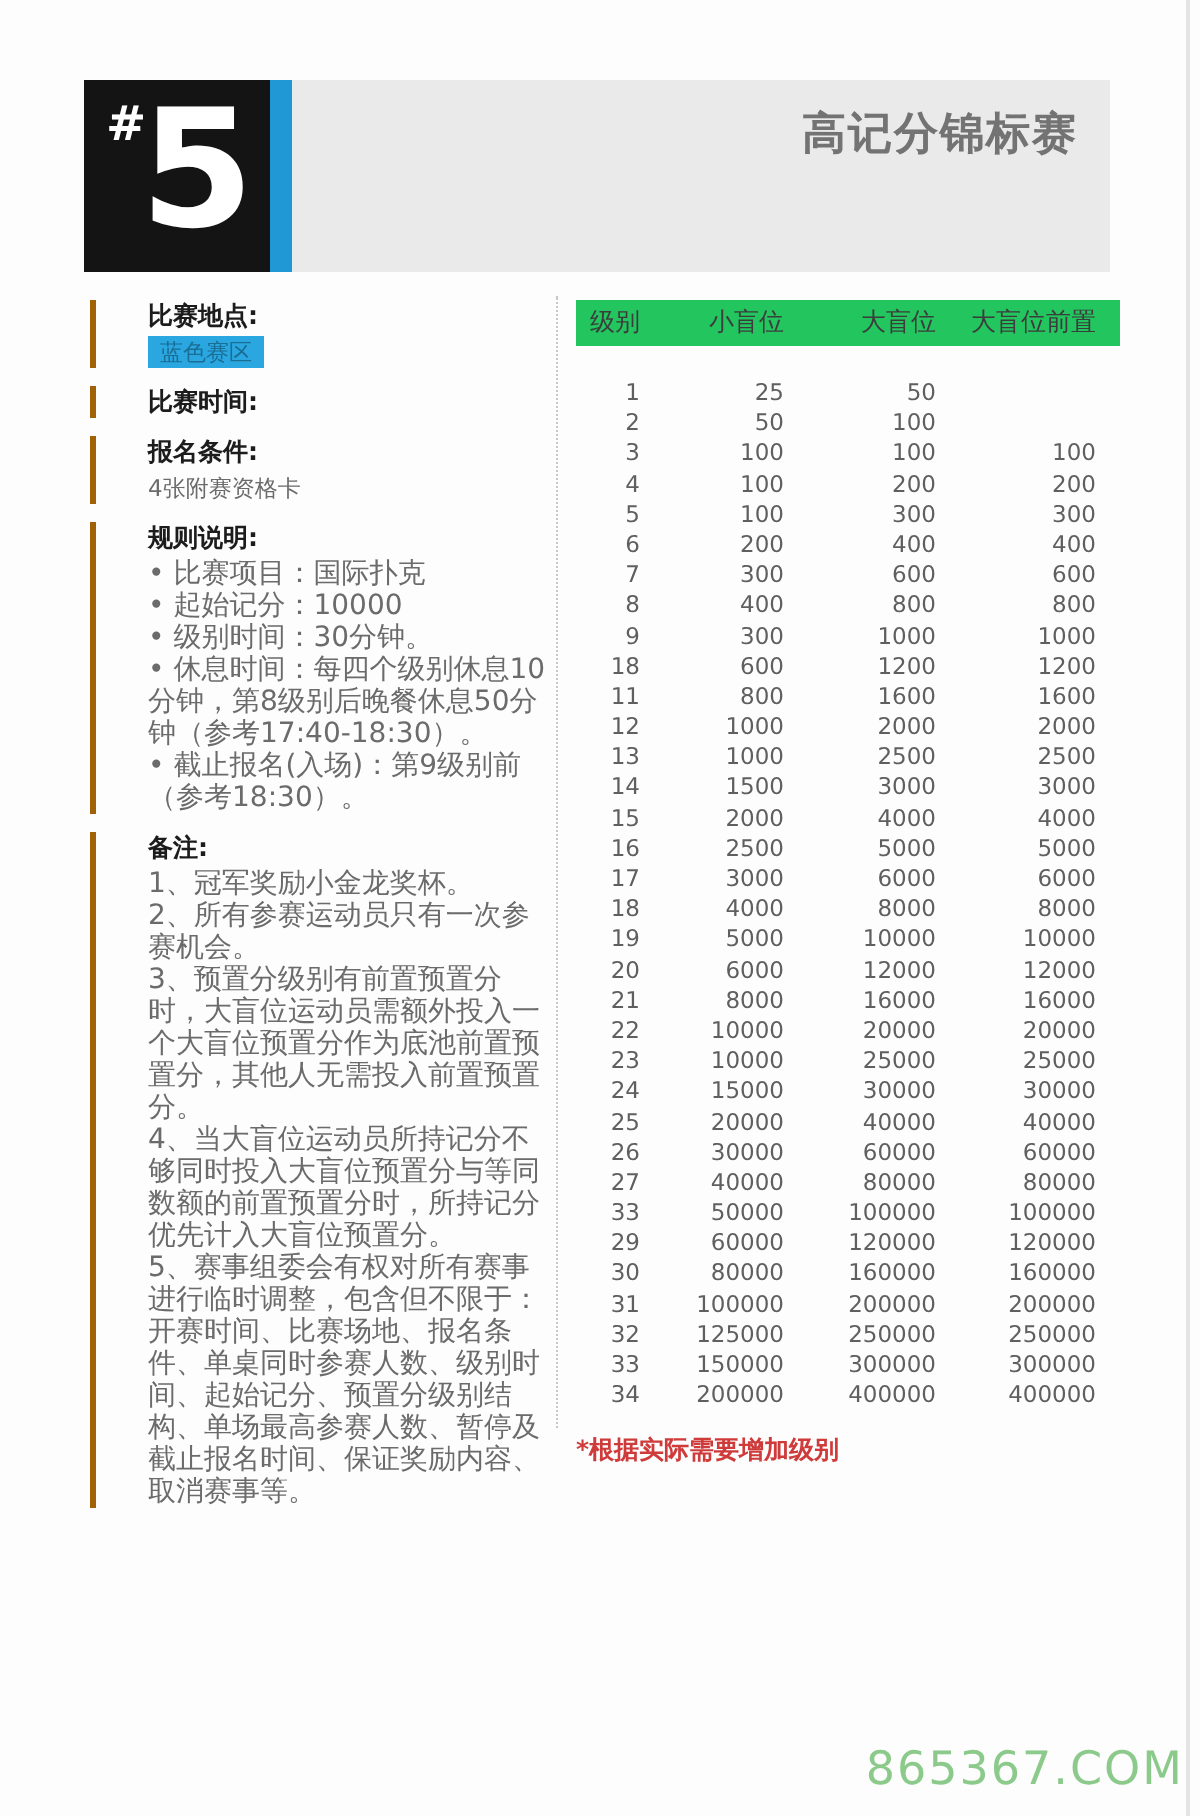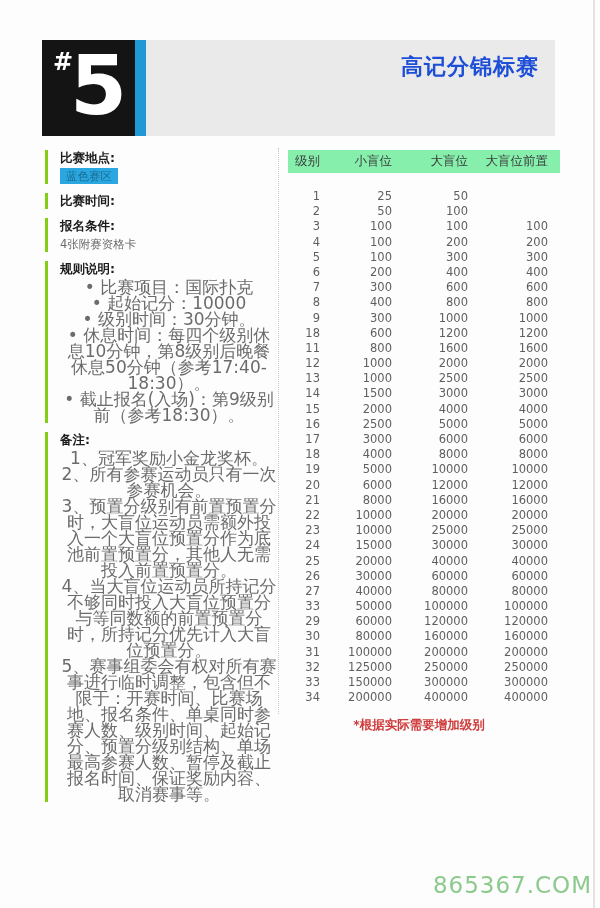--- a/index.html
+++ b/index.html
@@ -35,70 +35,70 @@
     position:absolute; left:11px; top:8px;
     color:#ffffff; font-size:24px; font-weight:bold;
   }
   .event-number {
     position:absolute; right:6px; top:0; width:64px; height:96px;
     color:#ffffff; font-size:82px; font-weight:800; line-height:92px;
     text-align:center; letter-spacing:-3px;
   }
   .banner-title {
     position:absolute; right:16px; top:12px;
-    font-size:22px; font-weight:bold; color:#1d4ed8; letter-spacing:1px;text-align:center;
+    font-size:22px; font-weight:bold; color:#737373; letter-spacing:1px;text-align:center;
   }
 
   
   .left-col {
     position:absolute; left:45px; top:150px; width:233px;
   }
   .section {
-    border-left:3px solid #84cc16;
-    padding-left:12px;
+    border-left:3px solid #a16207;
+    padding-left:26px;
     margin-bottom:9px;
   }
   .section-label {
     font-weight:bold; color:#1c1c1c; font-size:12.5px;
     line-height:16px; margin-bottom:2px;
   }
   .section-value {
     color:#6b6b6b; font-size:11.5px; line-height:16px;
   }
   .tag {
     display:inline-block; background:#2aa7e0; color:#1a6e96;
     padding:1px 6px; font-size:11.5px; line-height:14px;
   }
   ul.plain {
     margin:0; padding:0; list-style:none;
-    color:#6b6b6b; font-size:17px; line-height:16px;text-align:center;
+    color:#6b6b6b; font-size:14px; line-height:16px;
   }
   ul.bullets li::before { content:"\2022\00a0"; color:#6b6b6b; }
 
   
   .divider {
     position:absolute; left:278px; top:148px; height:566px;
     border-left:1px dotted #c8c8c8;
   }
   .blinds { position:absolute; left:288px; top:150px; width:272px; }
   .thead {
     display:grid; grid-template-columns:32px 72px 76px 80px;
-    background:#86efac; padding:3px 12px 3px 0;
+    background:#22c55e; padding:3px 12px 3px 0;
     font-size:12.5px; color:#3c3c3c;
   }
   .thead span { text-align:right; }
   .tbody { margin-top:16px; }
   .trow {
     display:grid; grid-template-columns:32px 72px 76px 80px;
     padding-right:12px;
     font-size:11.5px; line-height:15.2px; height:15.2px; color:#5f5f5f;
   }
   .trow span { text-align:right; }
   .footnote {
-    margin-top:12px; padding-right:10px; text-align:center;
+    margin-top:12px; padding-right:10px; text-align:left;
     color:#cf3a3a; font-weight:bold; font-size:12.5px;
   }
 
   
   .watermark {
     position:absolute; right:8px; bottom:10px;
     color:#8cca8c; font-size:23px; letter-spacing:1px;margin-top:10px;
   }
 </style>
 </head>

